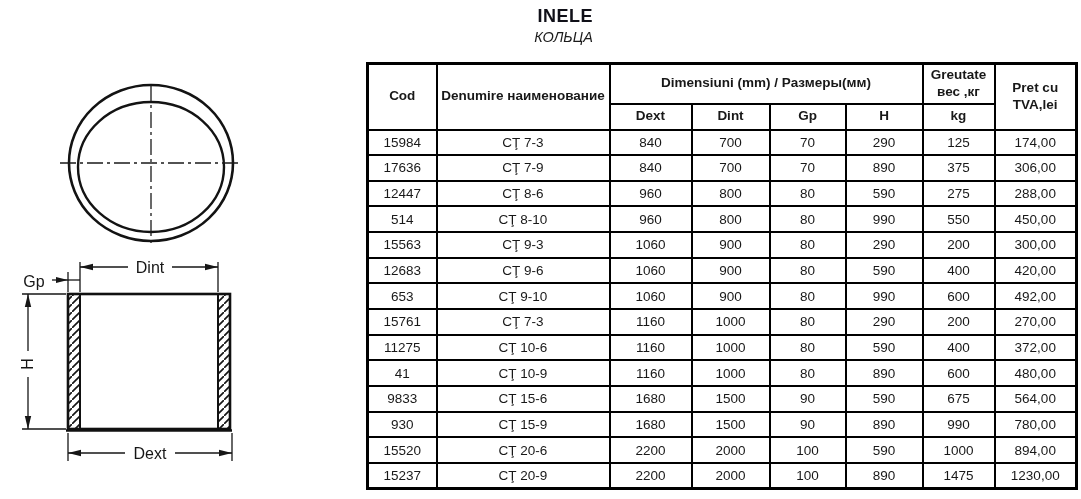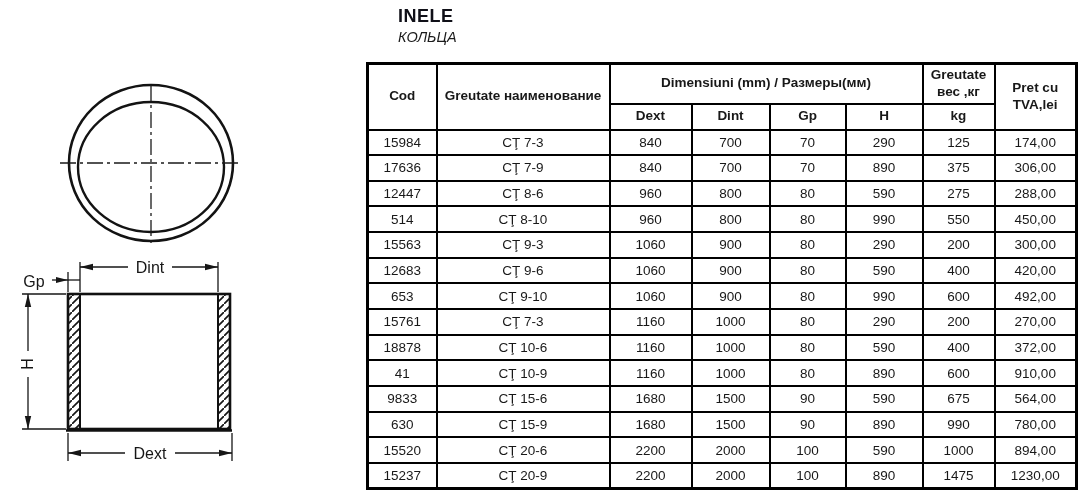--- a/index.html
+++ b/index.html
@@ -1,21 +1,21 @@
 <!DOCTYPE html>
 <html><head>
 <meta charset="utf-8">
 <style>
   html,body{margin:0;padding:0;background:#ffffff;}
   body{
     width:1081px;height:499px;position:relative;overflow:hidden;
     font-family:"Liberation Sans", sans-serif;color:#151515;
   }
   
-  .title-block{position:absolute;left:398px;top:6px;width:195px;text-align:left;}
+  .title-block{position:absolute;left:398px;top:6px;width:195px;text-align:right;}
   .title-main{font-size:18px;font-weight:700;letter-spacing:.5px;color:#101018;}
   .title-sub{font-size:14.5px;font-style:italic;margin-top:2px;color:#1b1b1b;}
   
   .drawing{position:absolute;left:0;top:0;}
   .dim-text{font-family:"Liberation Sans", sans-serif;font-size:16px;fill:#161616;}
   
   .tbl-wrap{position:absolute;left:366px;top:62px;}
   table.price{
     border-collapse:collapse;table-layout:fixed;
     width:711px;height:428px;
@@ -111,21 +111,21 @@
         <col style="width:82px">
         <col style="width:78px">
       <col style="width:76px">
         <col style="width:77px">
         <col style="width:72px">
         <col style="width:82px">
     </colgroup>
     <thead>
       <tr class="hdr-row-1">
         <th rowspan="2">Cod</th>
-        <th rowspan="2">Greutate наименование</th>
+        <th rowspan="2">Denumire наименование</th>
         <th colspan="4">Dimensiuni  (mm)  / Размеры(мм)</th>
         <th>
           <div>Greutate</div>
           <div>вес ,кг</div>
         </th>
         <th rowspan="2">
           <div>Pret cu</div>
           <div>TVA,lei</div>
         </th>
       </tr>
@@ -212,51 +212,51 @@
           <td class="cell-cod">15761</td>
           <td class="cell-denumire">CŢ 7-3</td>
           <td>1160</td>
           <td>1000</td>
           <td>80</td>
           <td>290</td>
           <td>200</td>
           <td>270,00</td>
         </tr>
         <tr>
-          <td class="cell-cod">18878</td>
+          <td class="cell-cod">11275</td>
           <td class="cell-denumire">CŢ 10-6</td>
           <td>1160</td>
           <td>1000</td>
           <td>80</td>
           <td>590</td>
           <td>400</td>
           <td>372,00</td>
         </tr>
         <tr>
           <td class="cell-cod">41</td>
           <td class="cell-denumire">CŢ 10-9</td>
           <td>1160</td>
           <td>1000</td>
           <td>80</td>
           <td>890</td>
           <td>600</td>
-          <td>910,00</td>
+          <td>480,00</td>
         </tr>
         <tr>
           <td class="cell-cod">9833</td>
           <td class="cell-denumire">CŢ 15-6</td>
           <td>1680</td>
           <td>1500</td>
           <td>90</td>
           <td>590</td>
           <td>675</td>
           <td>564,00</td>
         </tr>
         <tr>
-          <td class="cell-cod">630</td>
+          <td class="cell-cod">930</td>
           <td class="cell-denumire">CŢ 15-9</td>
           <td>1680</td>
           <td>1500</td>
           <td>90</td>
           <td>890</td>
           <td>990</td>
           <td>780,00</td>
         </tr>
         <tr>
           <td class="cell-cod">15520</td>

